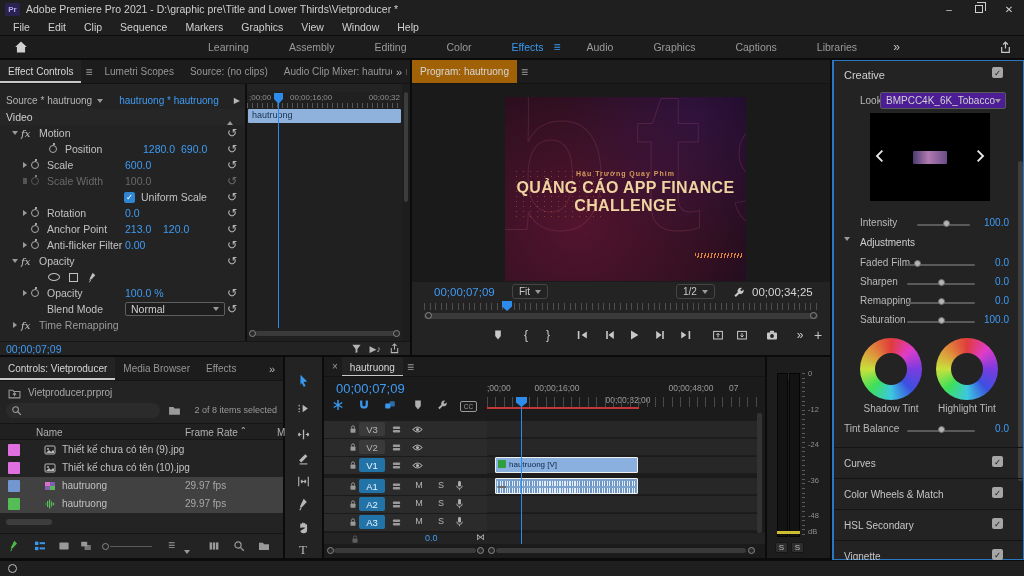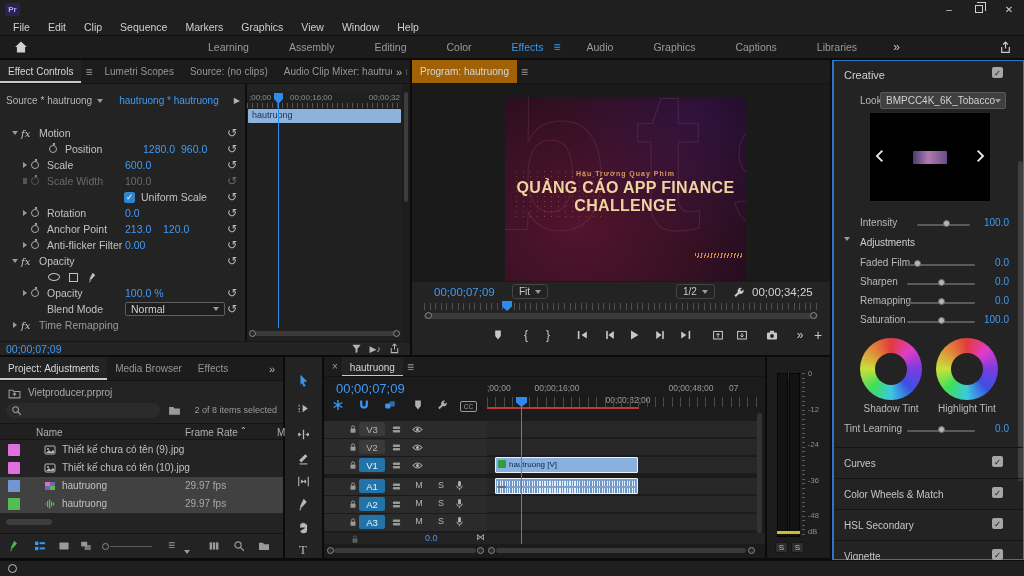--- a/index.html
+++ b/index.html
@@ -117,20 +117,21 @@
   #statusbar{position:absolute;left:0;top:560px;right:0;height:16px;background:#1f1f1f;border-top:1px solid #0c0c0c;display:flex;align-items:center;}
   .cc-ring{width:9px;height:9px;border:1.5px solid #c0c0c0;border-radius:50%;margin-left:8px;}
 </style>
 </head>
 <body>
 
 <div id="app">
 
   <div id="titlebar">
     <div class="pr-badge">Pr</div>
+    <span>Adobe Premiere Pro 2021 - D:\graphic pre\Title and Lower Thirds\Vietproducer *</span>
     <div id="win-controls">
       <div class="win-btn">–</div>
       <div class="win-btn">
           <span class="restore-glyph"></span>
         </div>
       <div class="win-btn">✕</div>
     </div>
   </div>
 
   <div id="menubar">
@@ -182,36 +183,40 @@
         <div class="strip-more">»</div>
       </div>
     <div id="ec-src">
       <span>Source * hautruong</span>
       <span class="caret" style="margin-left:5px;"></span>
       <span class="blue-t" style="margin-left:10px;padding-left:6px;">hautruong * hautruong</span>
       <span style="margin-left:auto;margin-right:5px;color:#b5b5b5;font-size:8px;">▶</span>
     </div>
     <div style="position:absolute;left:0;top:49px;width:245px;height:233px;overflow:hidden;">
       <div id="ec-rows" style="top:-49px;">
+          <div class="ec-row ec-group" style="top: 49px; padding-left: 6px;">
+            <div>Video</div>
+            <div style="position: absolute; right: 12px; top: 6px;"><span class="tri-d" style="transform:rotate(180deg);display:inline-block;"></span></div>
+          </div>
           <div class="ec-row" style="top: 65px; padding-left: 8px;">
             <div class="tri-cell">
               <div class="tri-d"></div>
             </div>
             <div class="fx-i">fx</div>
             <div>Motion</div>
             <div class="reset">↺</div>
           </div>
           <div class="ec-row" style="top: 81px; padding-left: 36px;">
             <div class="tri-cell"></div>
             <div class="watch-cell">
               <div class="watch"></div>
             </div>
             <div class="ec-label">Position</div>
             <div class="val">1280.0</div>
-            <div class="val">960.0</div>
+            <div class="val">690.0</div>
             <div class="reset">↺</div>
           </div>
           <div class="ec-row" style="top: 97px; padding-left: 18px;">
             <div class="tri-cell">
               <div class="tri-r"></div>
             </div>
             <div class="watch-cell">
               <div class="watch"></div>
             </div>
             <div class="ec-label">Scale</div>
@@ -437,21 +442,21 @@
         </div>
         <div class="tbtn" style="left: 378px; top: 266px;">»</div>
         <div class="tbtn" style="left: 396px; top: 266px; font-size: 14px;">+</div>
       </div>
   </div>
 
   <div class="panel" id="panel-lumetri" style="left:832px;top:60px;width:192px;height:500px;">
     <span class="lum-lbl" style="left:10px;top:8px;font-size:11px;color:#cfcfcf;">Creative</span>
     <div class="cb abs" style="left:158px;top:6px;">✓</div>
     <span class="lum-lbl" style="left:26px;top:34px;">Look</span>
-    <div class="dd-box abs" style="left:46px;top:31px;width:126px;height:17px;background:#404040;border-color:#5a5a5a;font-size:10px;">
+    <div class="dd-box abs" style="left:46px;top:31px;width:126px;height:17px;background:#4c1d95;border-color:#5a5a5a;font-size:10px;">
       <span>BMPCC4K_6K_Tobacco</span>
         <span class="caret"></span>
     </div>
     <div class="abs" style="left:36px;top:52px;width:120px;height:88px;background:#000;">
       <span class="icn abs" style="left:3px;top:36px;" id="lp-prev">
           <svg width="14" height="14" viewBox="0 0 12 12">
             <path d="M8 1.4 L3.4 6 8 10.6" fill="none" stroke="#e8e8e8" stroke-width="1.6"></path>
           </svg>
         </span>
       <span class="icn abs" style="right:3px;top:36px;" id="lp-next">
@@ -465,21 +470,21 @@
     <div class="sl-track" style="left:83px;top:163px;width:53px;"></div>
     <div class="sl-knob" style="left:109px;top:159px;"></div>
     <span class="sl-val" style="right:14px;top:156px;">100.0</span>
     <span class="abs" style="left:10px;top:180px;"><span class="tri-d"></span></span>
     <span class="lum-lbl" style="left:26px;top:176px;color:#cfcfcf;">Adjustments</span>
     <div id="lum-sliders"></div>
     <div class="wheel" style="left:26px;top:277px;"></div>
     <div class="wheel" style="left:102px;top:277px;"></div>
     <span class="lum-lbl" style="left:19px;top:342px;width:76px;text-align:center;">Shadow Tint</span>
     <span class="lum-lbl" style="left:95px;top:342px;width:76px;text-align:center;">Highlight Tint</span>
-    <span class="lum-lbl" style="left:10px;top:362px;">Tint Learning</span>
+    <span class="lum-lbl" style="left:10px;top:362px;">Tint Balance</span>
     <div class="sl-track" style="left:73px;top:369px;width:68px;"></div>
     <div class="sl-knob" style="left:104px;top:365px;"></div>
     <span class="sl-val" style="right:14px;top:362px;">0.0</span>
     <div id="lum-sections"></div>
     <div class="abs" style="left:184px;top:100px;width:5px;height:320px;background:#3f3f3f;border-radius:2.5px;"></div>
   <div class="lum-lbl" style="left: 26px; top: 196px;">Faded Film</div>
       <div class="sl-track" style="left: 73px; top: 203px; width: 68px;"></div>
       <div class="sl-knob" style="left: 80.2px; top: 199px;"></div>
       <div class="sl-val" style="right: 14px; top: 196px;">0.0</div>
       <div class="lum-lbl" style="left: 26px; top: 215px;">Sharpen</div>
@@ -507,21 +512,21 @@
         <div class="cb" style="position: absolute; left: 158px; top: 8px;">✓</div>
       </div>
       <div class="lum-sec" style="top: 479px;">
         <div class="lum-lbl" style="left: 10px; top: 10px; color: rgb(198, 198, 198);">Vignette</div>
         <div class="cb" style="position: absolute; left: 158px; top: 8px;">✓</div>
       </div>
     </div>
 
   <div class="panel" id="panel-project" style="left:0;top:357px;width:283px;height:201px;">
     <div class="tabstrip" id="prj-tabs">
-        <div class="ptab active">Project: Adjustments</div>
+        <div class="ptab active">Controls: Vietproducer</div>
         <div class="ptab">Media Browser</div>
         <div class="ptab">Effects</div>
         <div class="strip-more">»</div>
       </div>
     <span class="icn abs" style="left:8px;top:30px;" id="prj-folderup">
         <svg width="13" height="13" viewBox="0 0 12 12">
           <path d="M1 3 h3.5 l.8 1.2 H11 V10 H1 Z" fill="none" stroke="#9a9a9a"></path>
           <path d="M6 8.6 V5.6 M4.6 7 L6 5.4 7.4 7" stroke="#9a9a9a" fill="none"></path>
         </svg>
       </span>

